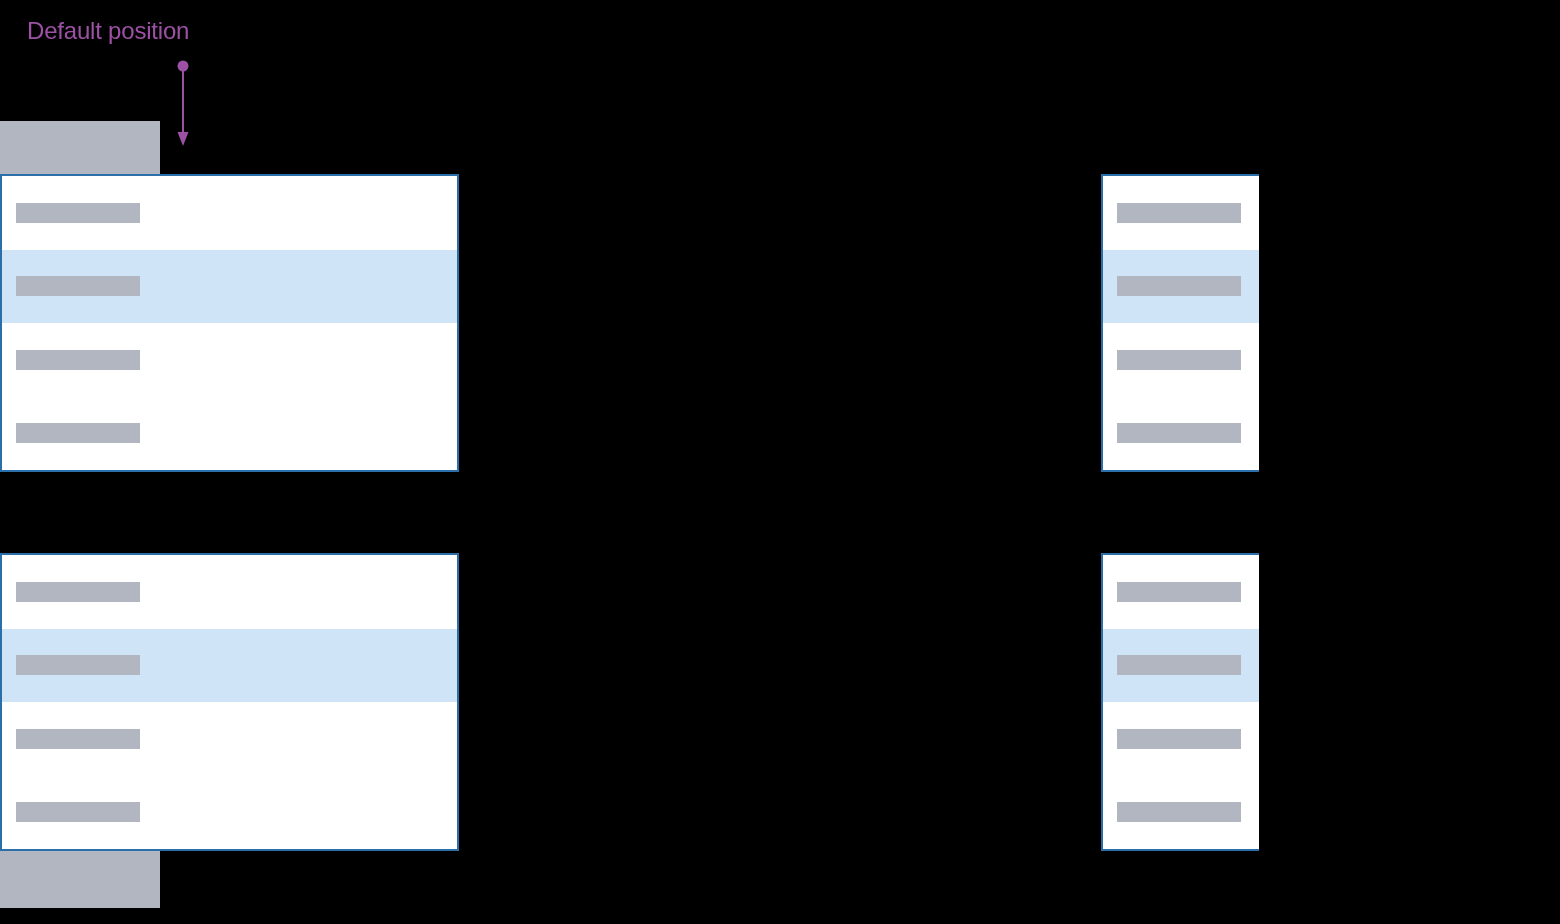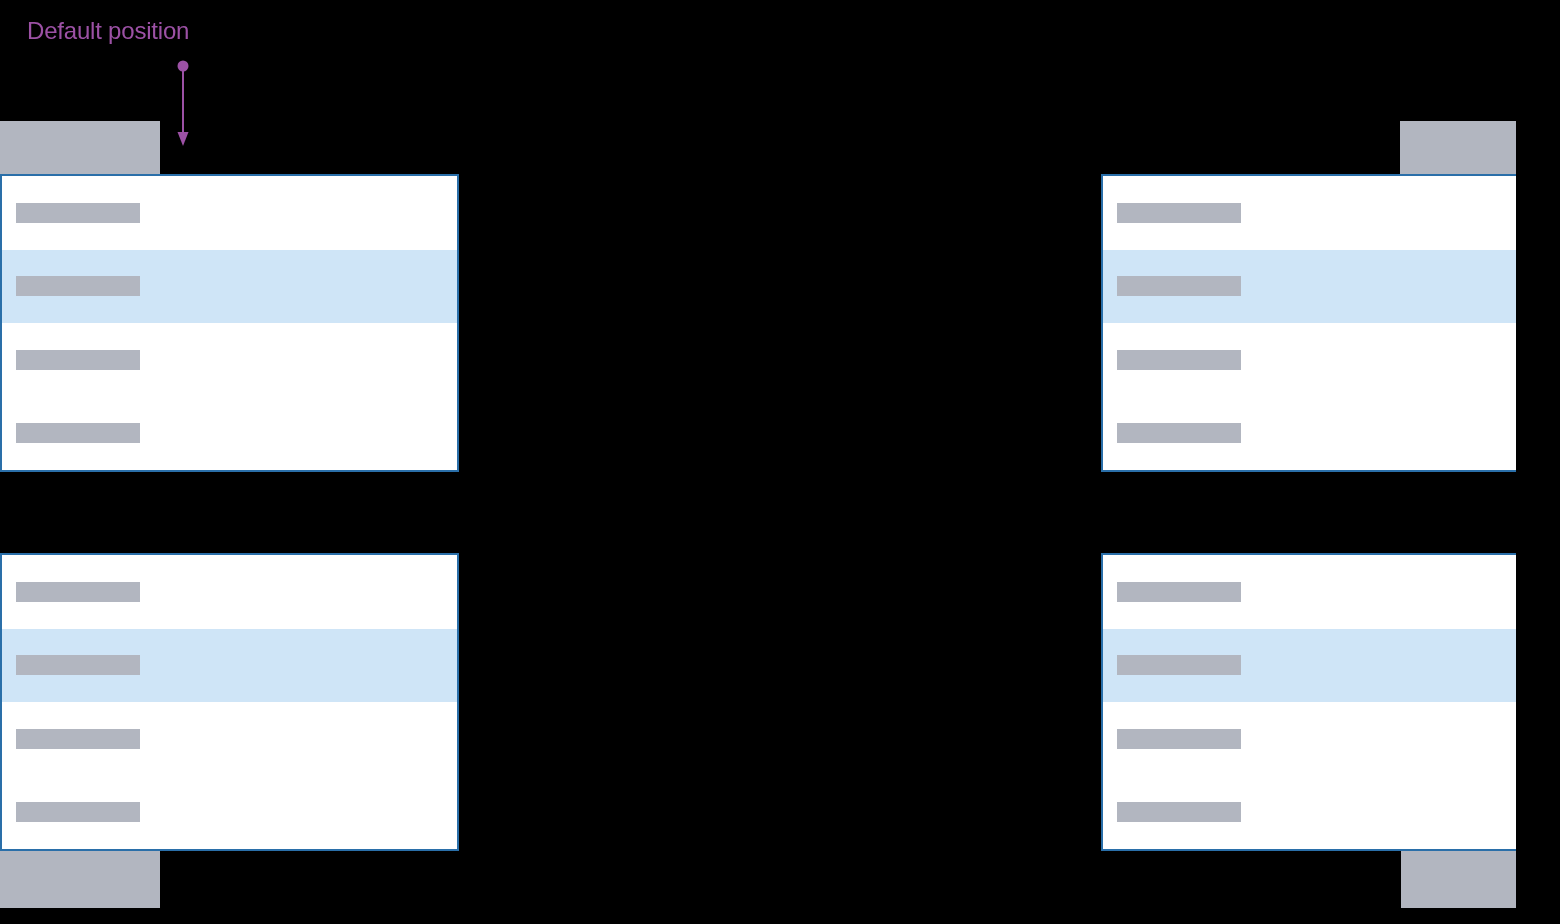--- a/index.html
+++ b/index.html
@@ -7,21 +7,21 @@
     --accent:#9c51a5;
     --panel-border:#2a6fa9;
     --panel-bg:#ffffff;
     --row-highlight:#cfe5f7;
     --placeholder:#b2b6c0;
     --trigger:#b2b6c0;
   }
   html,body{margin:0;padding:0;background:var(--background);}
   .stage{
     position:relative;
-    width:1516px;height:924px;
+    width:1259px;height:924px;
     background:var(--background);
     overflow:hidden;
     font-family:"Liberation Sans",sans-serif;
   }
   
   .annotation-label{
     position:absolute;left:27px;top:17px;
     font-size:24px;line-height:1.2;font-weight:400;
     color:var(--accent);
     letter-spacing:-0.2px;

